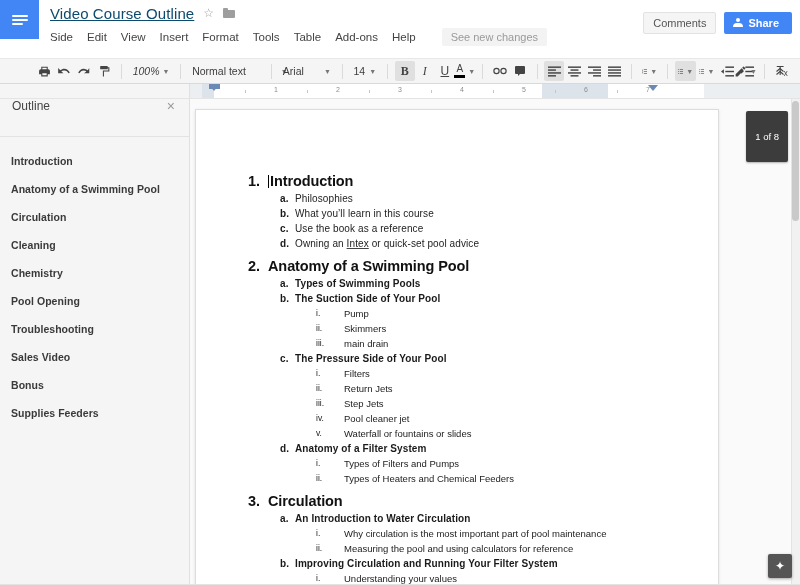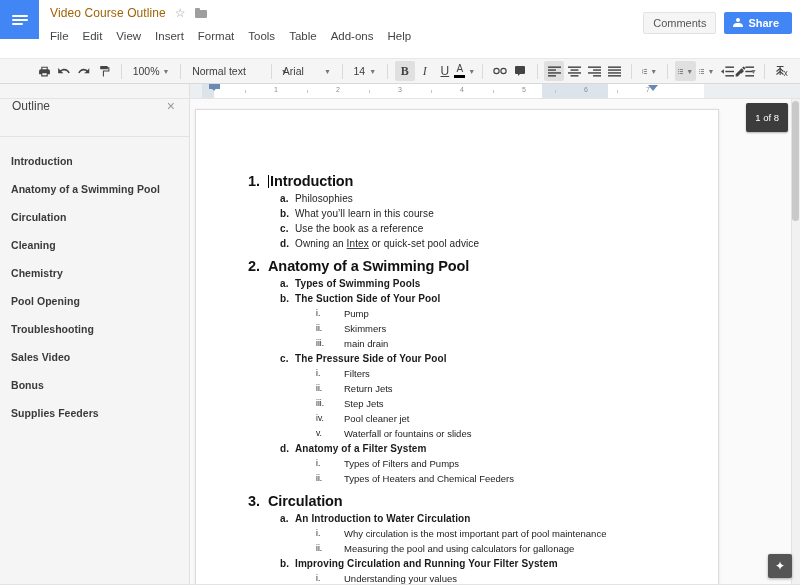--- a/index.html
+++ b/index.html
@@ -29,22 +29,23 @@
     flex: none;
   }
   .docs-logo i { display:block; background:#fff; height:2px; border-radius:1px; }
   .docs-logo i:nth-child(1){ width:16px; }
   .docs-logo i:nth-child(2){ width:16px; }
   .docs-logo i:nth-child(3){ width:11px; margin-right:5px;}
 
   .title-block { padding-left: 11px; padding-top: 2px; flex: 1 1 auto; }
   .title-row { display: flex; align-items: center; gap: 9px; height: 22px; }
   .doc-title {
-    font-size: 12px; color: #a16207; letter-spacing: .1px;
+    font-size: 15px; color: #0c4a6e; letter-spacing: .1px;
     font-family: "Liberation Sans", sans-serif;
+    text-decoration: underline;
   }
   .star-icon { color: #9e9e9e; font-size: 12px; line-height: 1; }
   .folder-icon { width: 12px; height: 10px; position: relative; }
   .folder-icon:before{
     content:""; position:absolute; left:0; top:2px; width:12px; height:8px;
     background:#9e9e9e; border-radius:1px;
   }
   .folder-icon:after{
     content:""; position:absolute; left:0; top:0px; width:5px; height:3px;
     background:#9e9e9e; border-radius:1px 1px 0 0;
@@ -109,21 +110,21 @@
   .tb { display:flex; align-items:center; justify-content:center;
         height: 20px; min-width: 20px; padding: 0 3px; color: #444; font-size: 12px; }
   .tb-sep { width: 1px; height: 15px; background: #dadada; margin: 0 7px; }
   .tb-caret { font-size: 7px; color: #777; margin-left: 3px; }
   .tb-box {
     display:flex; align-items:center; justify-content:space-between;
     height: 20px; font-size: 10.5px; color: #3c3c3c;
     padding: 0 4px;
   }
   .tb-box .lbl { white-space: nowrap; }
-  .w-zoom { width: 50px; }
+  .w-zoom { width: 50px; font-style: italic; }
   .w-style { width: 76px; gap: 32px; }
   .w-font { width: 80px; }
   .w-size { width: 42px; }
   .tb-active { background: #e0e0e0; border-radius: 2px; }
   .bold-g { font-weight: bold; font-family:"Liberation Serif", serif; }
   .ital-g { font-style: italic; font-family:"Liberation Serif", serif; }
   .und-g { text-decoration: underline; }
   .tcolor { position: relative; display:flex; flex-direction:column; align-items:center; justify-content:center; height:17px;}
   .tcolor .ch { font-size: 10px; line-height: 10px; }
   .tcolor .bar { width: 11px; height: 3px; background: #000; margin-top:1px; }
@@ -224,24 +225,24 @@
   .lvl3 {
     font-size: 9.5px; font-weight: normal; color: #222;
     display: flex; margin-left: 68px; line-height: 15px;
   }
   .lvl3 .num { width: 28px; flex: none; font-size: 8.5px; }
 
   .u-link { text-decoration: underline; text-decoration-color:#444; }
 
   
   .page-badge {
-    position: absolute; right: 12px; top: 4px;
+    position: absolute; right: 12px; top: 12px;
     background: #3c3c3c; color: #fff;
     font-size: 9.5px;
-    padding: 9px 9px;
+    padding: 20px 9px;
     border-radius: 2px;
     box-shadow: 0 1px 2px rgba(0,0,0,.3);
   }
   
   .explore-btn {
     position: absolute; right: 8px; bottom: 6px;
     width: 24px; height: 24px;
     background: #555;
     border-radius: 2px;
     display: flex; align-items:center; justify-content:center;
@@ -268,29 +269,30 @@
   </div>
 
   <div class="title-block">
     <div class="title-row">
       <span class="doc-title">Video Course Outline</span>
       <span class="star-icon">☆</span>
       <span class="folder-icon"></span>
     </div>
 
     <div class="menu-row">
-      <span class="menu-item">File</span>
+      <span class="menu-item">Side</span>
       <span class="menu-item">Edit</span>
       <span class="menu-item">View</span>
       <span class="menu-item">Insert</span>
       <span class="menu-item">Format</span>
       <span class="menu-item">Tools</span>
       <span class="menu-item">Table</span>
       <span class="menu-item">Add-ons</span>
       <span class="menu-item">Help</span>
+      <span class="see-changes">See new changes</span>
     </div>
   </div>
 
   <div class="top-right">
     <div class="comments-btn">Comments</div>
     <div class="share-btn">
       <span class="person-icon"></span>
       <span>Share</span>
     </div>
   </div>
@@ -654,21 +656,21 @@
         <div class="lvl2">
           <span class="num">a.</span>
           <span>An Introduction to Water Circulation</span>
         </div>
         <div class="lvl3">
           <span class="num">i.</span>
           <span>Why circulation is the most important part of pool maintenance</span>
         </div>
         <div class="lvl3">
           <span class="num">ii.</span>
-          <span>Measuring the pool and using calculators for gallonage</span>
+          <span>Measuring the pool and using calculators for reference</span>
         </div>
 
         <div class="lvl2">
           <span class="num">b.</span>
           <span>Improving Circulation and Running Your Filter System</span>
         </div>
         <div class="lvl3">
           <span class="num">i.</span>
           <span>Understanding your values</span>
         </div>

